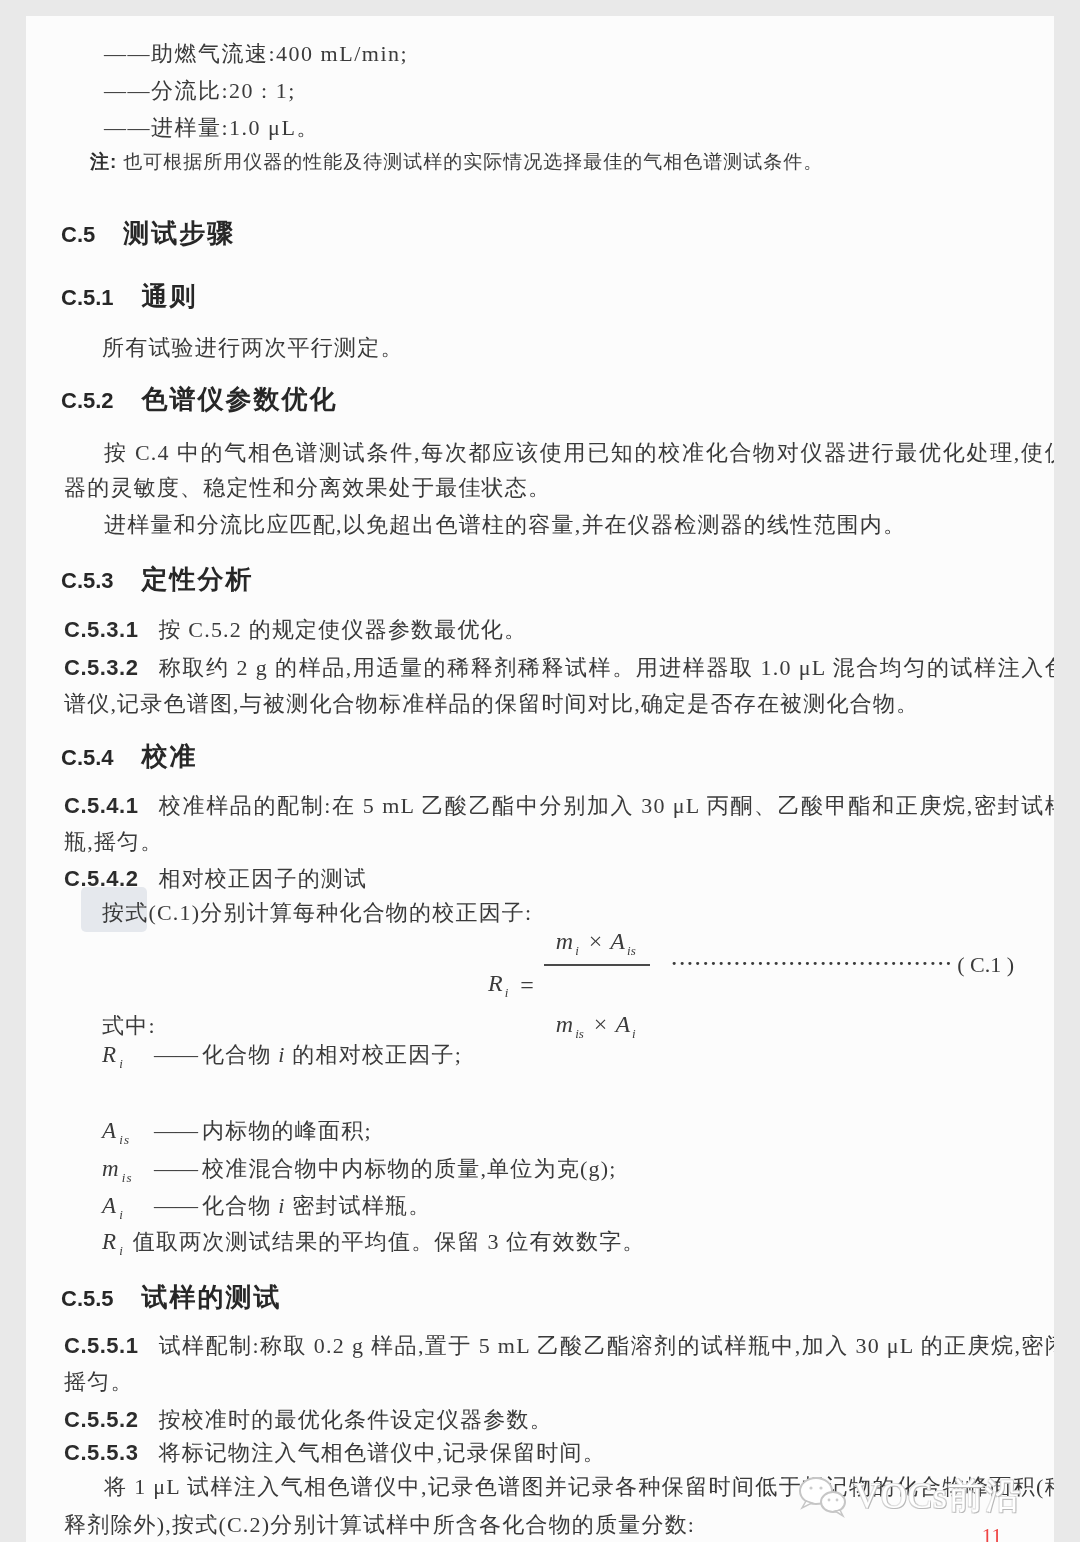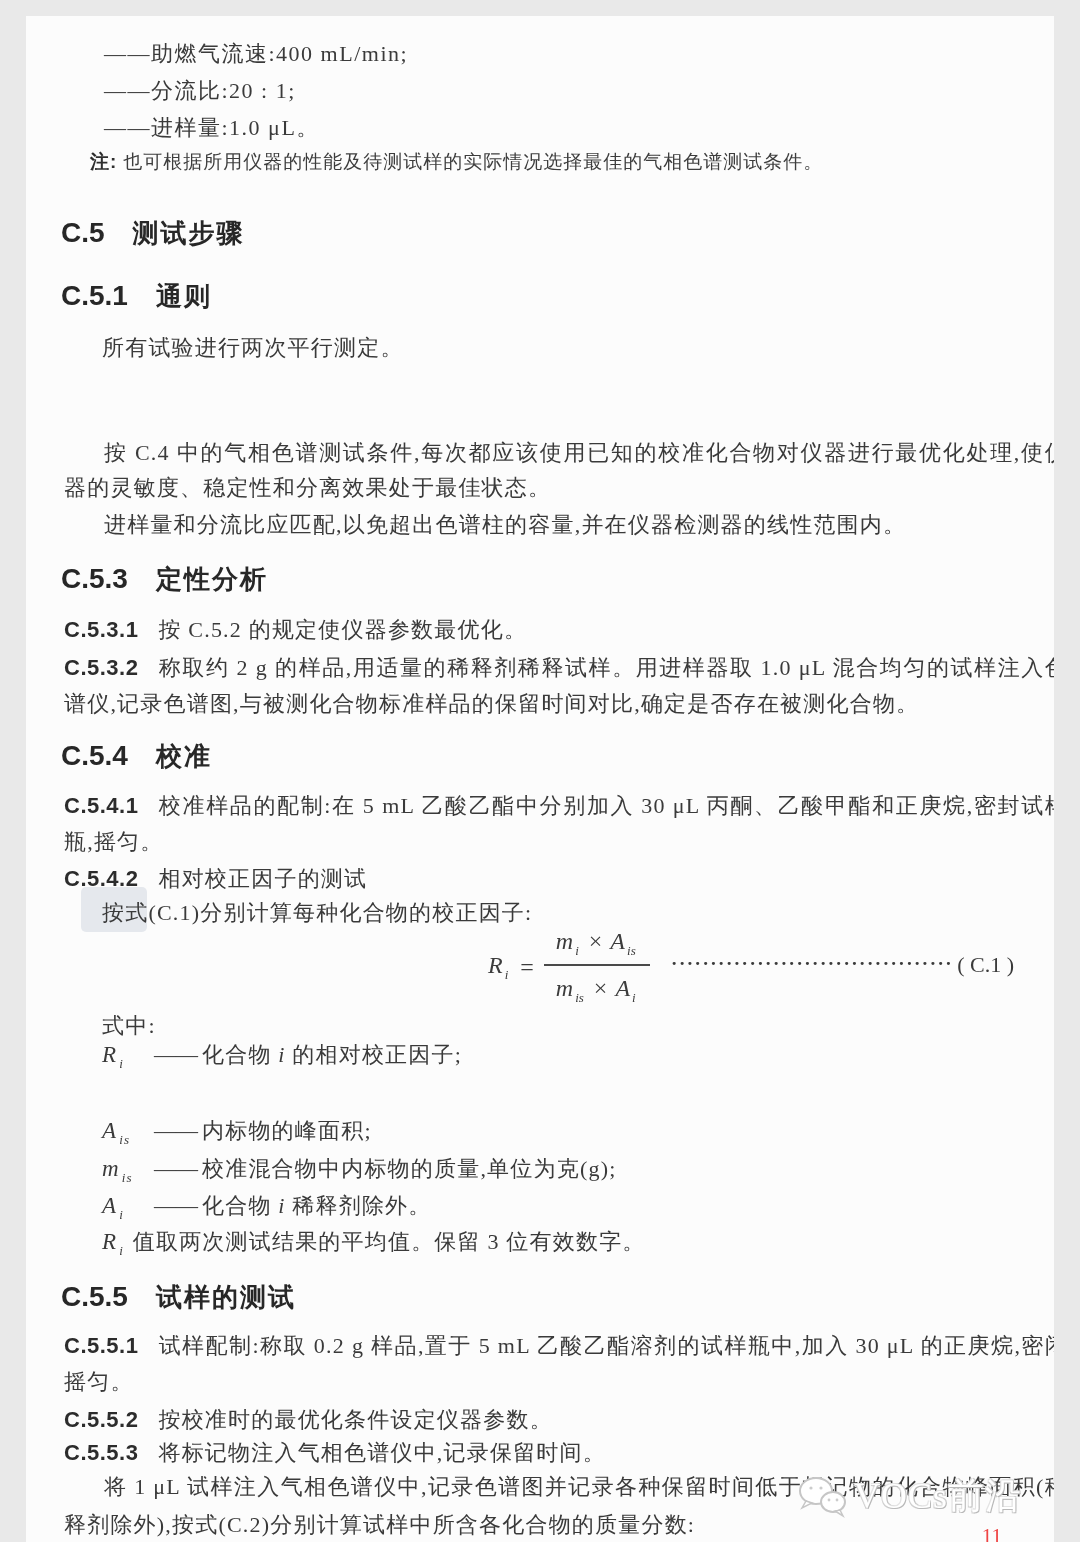--- a/index.html
+++ b/index.html
@@ -29,21 +29,21 @@
     color:#3d3d3d;
   }
   .note-label{
     font-family:"Liberation Sans","DejaVu Sans",sans-serif;
     font-weight:700;margin-right:6px;color:#2e2e2e;
   }
   
   .heading{left:35px;white-space:nowrap;color:#272727;}
   .hnum{
     font-family:"Liberation Sans","DejaVu Sans",sans-serif;
-    font-weight:700;font-size:28px;margin-right:28px;
+    font-weight:700;font-size:22px;margin-right:28px;
   }
   .htitle{
     font-family:"Liberation Sans","DejaVu Sans",sans-serif;
     font-weight:700;font-size:26px;letter-spacing:2px;
   }
   
   .para{
     left:38px;width:1004px;
     font-size:22px;line-height:36px;
     letter-spacing:1.2px;
@@ -58,21 +58,21 @@
   .plain-lead{ left:76px; }
   
   .formula{
     left:462px;top:912px;
     display:flex;align-items:center;
     font-size:24px;color:#3c3c3c;justify-content:flex-end;
   }
   .mvar{font-style:italic;font-family:"Liberation Serif","DejaVu Serif",serif;}
   .msub{font-style:italic;font-size:13px;vertical-align:-6px;margin-left:2px;margin-right:2px;}
   .eq{margin:0 10px;}
-  .frac{display:inline-flex;flex-direction:column;align-items:center;}
+  .frac{display:inline-flex;flex-direction:column;align-items:center;gap:36px;}
   .frac-top{padding:0 12px 5px;border-bottom:2px solid #4a4a4a;white-space:nowrap;}
   .frac-bot{padding:9px 12px 0;white-space:nowrap;}
   .times{margin:0 8px;}
   .formula-ref{
     top:936px;right:40px;
     font-size:22px;color:#3a3a3a;white-space:nowrap;
   }
   .dots{letter-spacing:1.5px;font-weight:700;font-size:19px;vertical-align:2px;margin-right:4px;}
   
   .var-row{
@@ -120,20 +120,23 @@
 
   <div class="abs heading" style="top:200px">
     <span class="hnum">C.5</span><span class="htitle">测试步骤</span>
   </div>
 
   <div class="abs heading" style="top:263px">
     <span class="hnum">C.5.1</span><span class="htitle">通则</span>
   </div>
   <div class="abs para plain-lead" style="top:314px;width:960px">所有试验进行两次平行测定。</div>
 
+  <div class="abs heading" style="top:366px">
+    <span class="hnum">C.5.2</span><span class="htitle">色谱仪参数优化</span>
+  </div>
   <div class="abs para indent" style="top:419px;line-height:35px">按 C.4 中的气相色谱测试条件,每次都应该使用已知的校准化合物对仪器进行最优化处理,使仪器的灵敏度、稳定性和分离效果处于最佳状态。</div>
   <div class="abs para indent" style="top:491px">进样量和分流比应匹配,以免超出色谱柱的容量,并在仪器检测器的线性范围内。</div>
 
   <div class="abs heading" style="top:546px">
     <span class="hnum">C.5.3</span><span class="htitle">定性分析</span>
   </div>
   <div class="abs para" style="top:596px">
     <span class="cnum">C.5.3.1</span><span>按 C.5.2 的规定使仪器参数最优化。</span>
   </div>
   <div class="abs para" style="top:634px">
@@ -169,21 +172,21 @@
   <div class="abs var-row" style="top:1024px">
     <span class="varcell"><span class="mvar">R</span><span class="msub">i</span></span><span class="vardash">——</span><span>化合物 </span><span class="mvar">i</span><span> 的相对校正因子;</span>
   </div>
   <div class="abs var-row" style="top:1100px">
     <span class="varcell"><span class="mvar">A</span><span class="msub">is</span></span><span class="vardash">——</span><span>内标物的峰面积;</span>
   </div>
   <div class="abs var-row" style="top:1138px">
     <span class="varcell"><span class="mvar">m</span><span class="msub">is</span></span><span class="vardash">——</span><span>校准混合物中内标物的质量,单位为克(g);</span>
   </div>
   <div class="abs var-row" style="top:1175px">
-    <span class="varcell"><span class="mvar">A</span><span class="msub">i</span></span><span class="vardash">——</span><span>化合物 </span><span class="mvar">i</span><span> 稀释剂除外。</span>
+    <span class="varcell"><span class="mvar">A</span><span class="msub">i</span></span><span class="vardash">——</span><span>化合物 </span><span class="mvar">i</span><span> 密封试样瓶。</span>
   </div>
   <div class="abs var-row" style="top:1211px">
     <span class="mvar" style="font-size:23px">R</span><span class="msub">i</span><span> 值取两次测试结果的平均值。保留 3 位有效数字。</span>
   </div>
 
   <div class="abs heading" style="top:1264px">
     <span class="hnum">C.5.5</span><span class="htitle">试样的测试</span>
   </div>
   <div class="abs para" style="top:1312px">
     <span class="cnum">C.5.5.1</span><span>试样配制:称取 0.2 g 样品,置于 5 mL 乙酸乙酯溶剂的试样瓶中,加入 30 μL 的正庚烷,密闭摇匀。</span>

